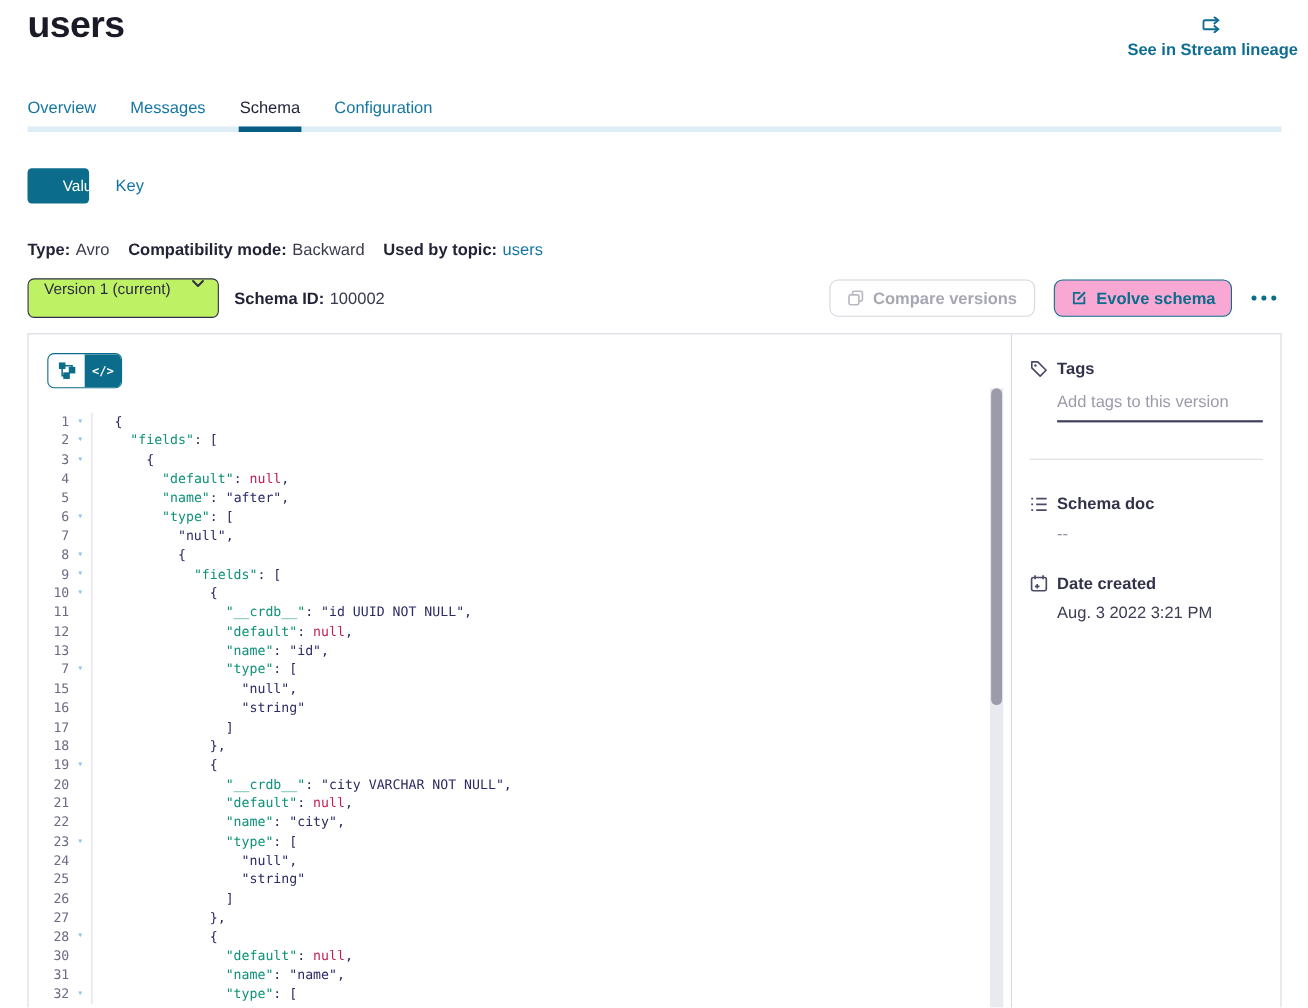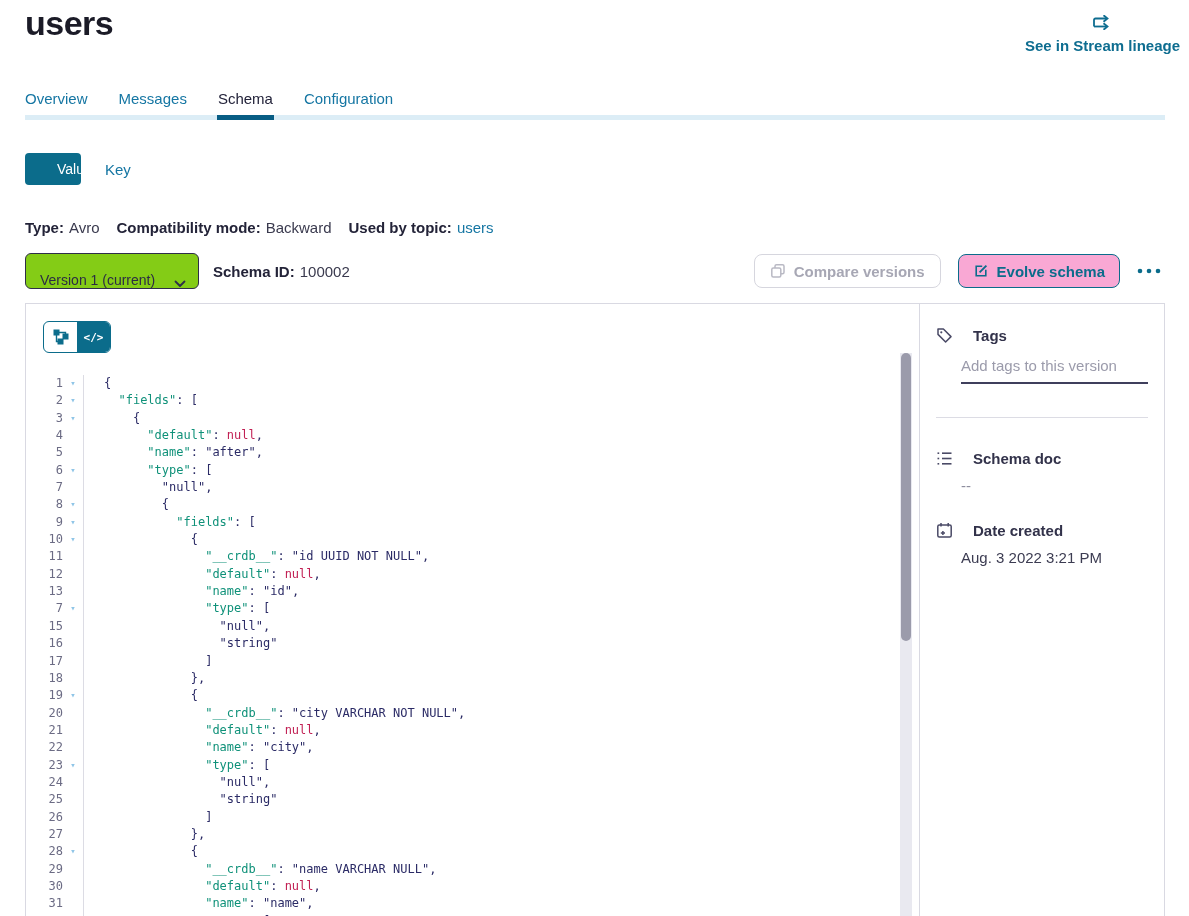--- a/index.html
+++ b/index.html
@@ -42,22 +42,22 @@
   .meta-row { position:absolute; left:25px; top:219px; display:flex; gap:17px; font-size:15px; }
   .meta-item { display:flex; gap:5px; }
   .meta-label { font-weight:bold; color:#232338; }
   .meta-value { color:#3a3a4e; }
   .meta-value.link { color:#1576a3; cursor:pointer; }
 
   
   .version-row { position:absolute; left:25px; top:253px; width:1140px; display:flex; align-items:center; }
   .version-select {
     width:174px; height:36px; border:1.5px solid #2e2e48; border-radius:6px;
-    display:flex; align-items:flex-end; padding:0 12px 0 14px; font-size:14px; color:#2c2c44;
-    background:#84cc16; cursor:pointer;
+    display:flex; align-items:flex-start; padding:0 12px 0 14px; font-size:14px; color:#2c2c44;
+    background:#bef264; cursor:pointer;
   }
   .version-select .sel-label { flex:1; }
   .schema-id { margin-left:14px; font-size:15px; display:flex; gap:5px; }
   .btn-right-group { margin-left:auto; display:flex; align-items:center; }
   .compare-btn {
     height:34px; padding:16px 15px; background:#fff; border:1px solid #d6d6de; border-radius:8px;
     color:#a7a7b4; font-family:inherit; font-size:15px; font-weight:bold;
     display:flex; align-items:center; gap:8px; cursor:default;
   }
   .evolve-btn {
@@ -91,21 +91,21 @@
   .tk-k { color:#0f9179; }
   .tk-s { color:#2b2b66; }
   .tk-p { color:#2b2b66; }
   .tk-x { color:#c11f53; }
 
   .sb-track { position:absolute; right:7px; top:49px; bottom:0; width:12px; background:#e9e9f0; }
   .sb-thumb { position:absolute; left:1px; top:0; width:10px; height:288px; background:#9b9bab; border-radius:5px; cursor:pointer; }
 
   
   .side-panel { flex:1; padding:23px 16px 0 16px; }
-  .section-head { display:flex; align-items:center; gap:20px; font-size:15px; font-weight:bold; color:#32324a;text-align:right; }
+  .section-head { display:flex; align-items:center; gap:8px; font-size:15px; font-weight:bold; color:#32324a;text-align:right; }
   .section-head svg { flex:none; }
   .tags-input {
     display:block; width:calc(100% - 25px); margin:13px 0 0 25px;
     border:none; border-bottom:2px solid #3f3f5c; padding:0 0 8px 0;
     font-family:inherit; font-size:15px; color:#3a3a4e; outline:none; background:transparent;
   }
   .tags-input::placeholder { color:#9b9bab; }
   .side-divider { border:none; border-top:1px solid #dcdce4; margin-top:33px; }
   .mt32 { margin-top:32px; } .mt28 { margin-top:28px; }
   .side-value { margin:10px 0 0 25px; font-size:15px; color:#3c3c52; }
@@ -357,25 +357,20 @@
           <span class="ln">27</span>
           <span class="fold"></span>
           <span class="code-text"><span>            </span><span class="tk-p">},</span></span>
         </div>
         <div class="code-row">
           <span class="ln">28</span>
           <span class="fold">▾</span>
           <span class="code-text"><span>            </span><span class="tk-p">{</span></span>
         </div>
         <div class="code-row">
-          <span class="ln">29</span>
-          <span class="fold"></span>
-          <span class="code-text"><span>              </span><span class="tk-k">"__crdb__"</span><span class="tk-p">: </span><span class="tk-s">"name VARCHAR NULL"</span><span class="tk-p">,</span></span>
-        </div>
-        <div class="code-row">
           <span class="ln">30</span>
           <span class="fold"></span>
           <span class="code-text"><span>              </span><span class="tk-k">"default"</span><span class="tk-p">: </span><span class="tk-x">null</span><span class="tk-p">,</span></span>
         </div>
         <div class="code-row">
           <span class="ln">31</span>
           <span class="fold"></span>
           <span class="code-text"><span>              </span><span class="tk-k">"name"</span><span class="tk-p">: </span><span class="tk-s">"name"</span><span class="tk-p">,</span></span>
         </div>
         <div class="code-row">

